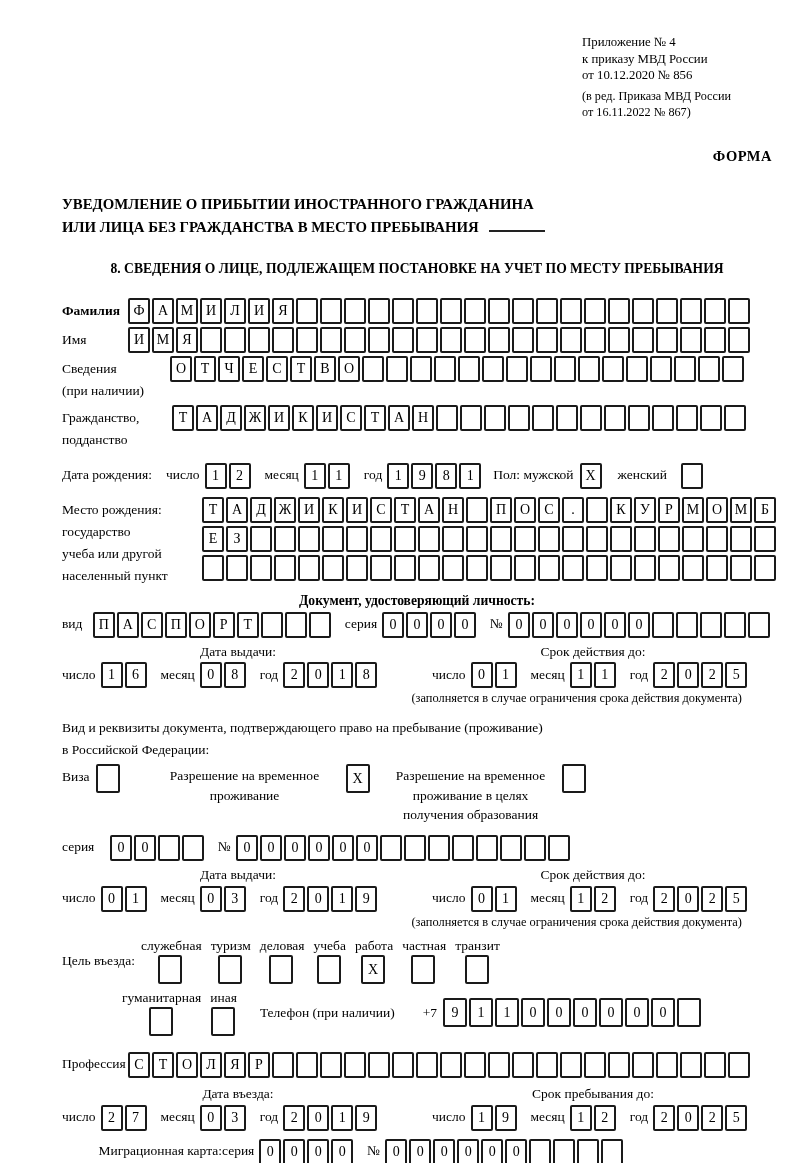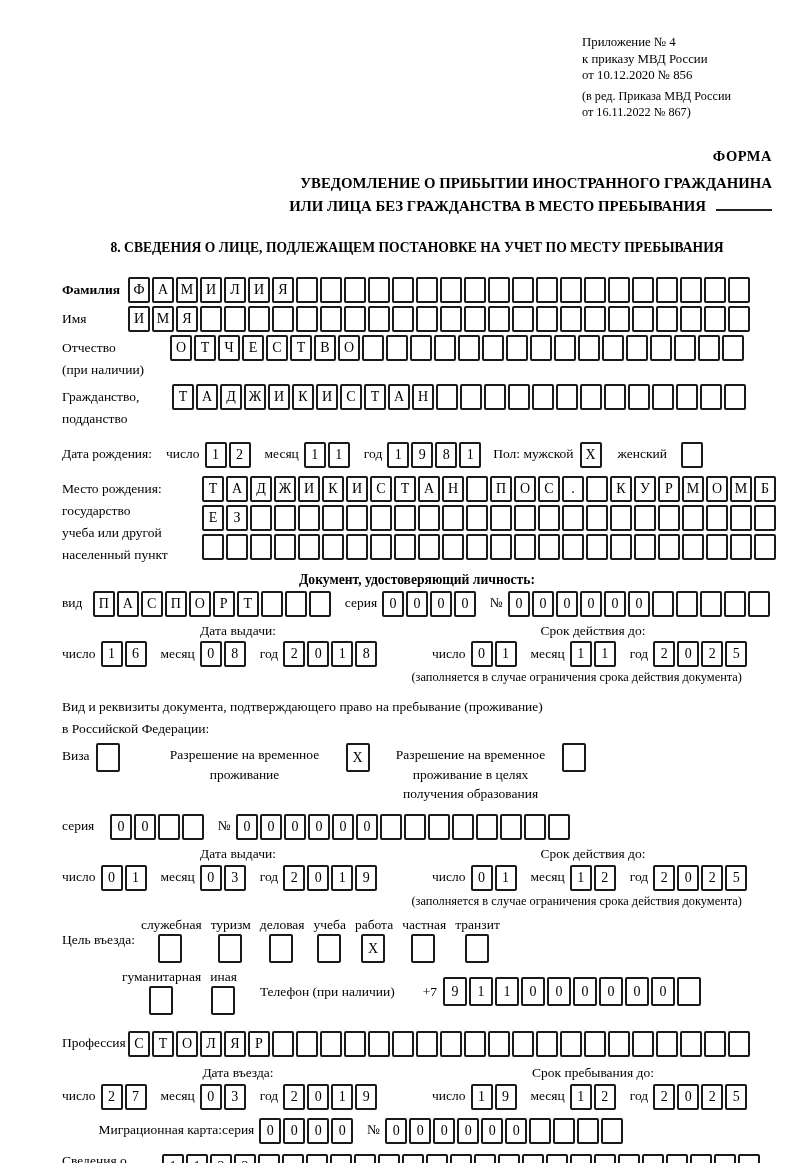--- a/index.html
+++ b/index.html
@@ -9,21 +9,21 @@
     font-size:13.5px;line-height:1.25;
   }
   .page{padding:34px 28px 0 62px;position:relative;}
 
   
   .appendix{margin-left:auto;width:190px;font-size:12.8px;line-height:1.3;}
   .appendix .edition{margin-top:5px;font-size:12.2px;}
   .forma{width:100%;text-align:right;font-weight:bold;font-size:14.5px;margin:26px 6px 0 0;letter-spacing:.5px;}
 
   
-  .title{margin-top:7px;text-align:right;font-weight:bold;font-size:14.8px;line-height:1.55;}
+  .title{margin-top:28px;text-align:left;font-weight:bold;font-size:14.8px;line-height:1.55;}
   .blank-line{display:inline-block;width:56px;border-bottom:2px solid #222;margin-left:10px;vertical-align:baseline;}
   .section-heading{margin-top:22px;text-align:center;font-weight:bold;font-size:13.6px;}
 
   
   .frow{display:flex;align-items:flex-start;margin-top:3px;}
   .flabel{flex:none;padding-top:5px;}
   .lstack div{line-height:22px;}
   .cells{display:inline-flex;flex:none;}
   .cell{
     width:22px;height:26px;box-sizing:border-box;flex:none;
@@ -141,21 +141,21 @@
         <span class="cell"></span>
         <span class="cell"></span>
         <span class="cell"></span>
         <span class="cell"></span>
         <span class="cell"></span>
       </div>
   </div>
 
   <div class="frow">
     <div class="flabel lstack" style="width:108px;padding-top:2px;">
-      <div>Отчество</div>
+      <div>Сведения</div>
       <div>(при наличии)</div>
     </div>
     <div class="cells">
         <span class="cell">О</span>
         <span class="cell">Т</span>
         <span class="cell">Ч</span>
         <span class="cell">Е</span>
         <span class="cell">С</span>
         <span class="cell">Т</span>
         <span class="cell">В</span>

